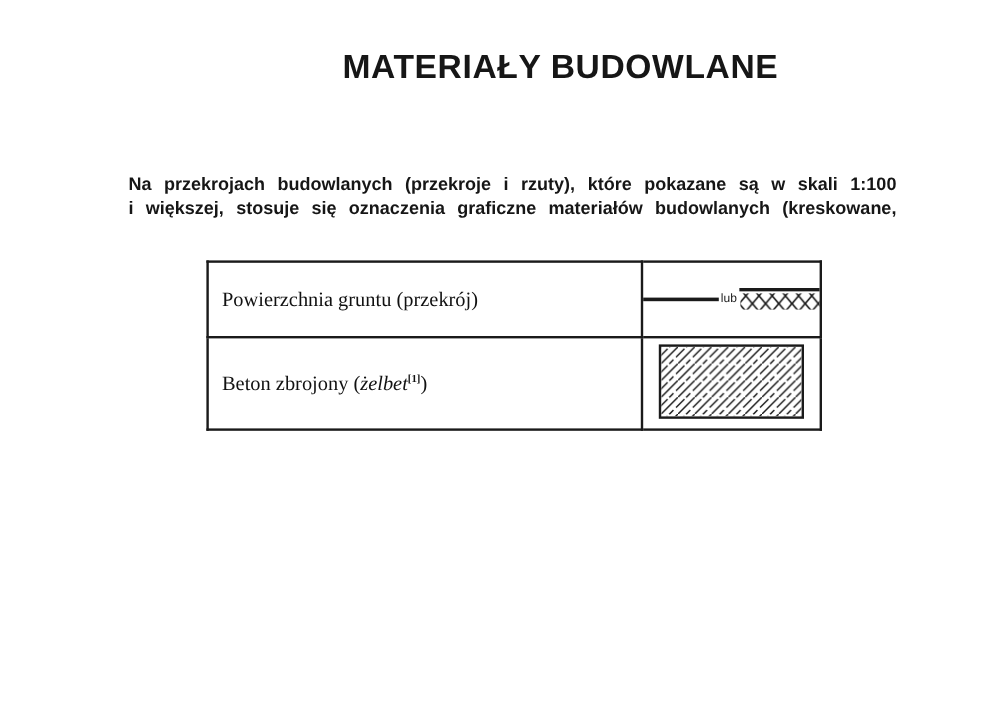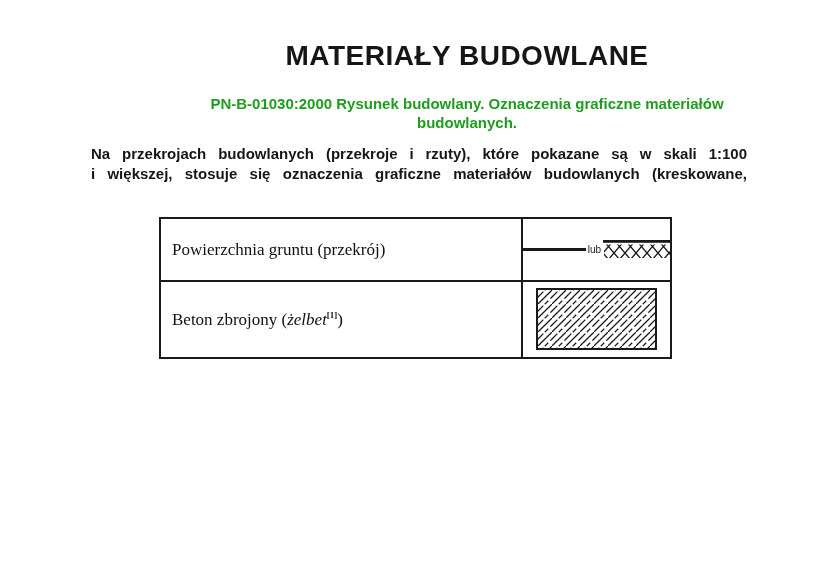--- a/index.html
+++ b/index.html
@@ -24,23 +24,23 @@
     text-align:center;
     font-size:15px;font-weight:bold;line-height:19px;
     color:#1f9d1f;
   }
   .intro{
     position:absolute;top:144px;left:91px;width:656px;
     font-size:15px;font-weight:bold;line-height:19.5px;
     color:#161616;
   }
   .intro-line{text-align:justify;}
-  .intro-line.j{text-align-last:justify;}
+  .intro-line.j{text-align-last:justify;margin-left:16px;}
   .materials-table{
-    position:absolute;top:217px;left:159px;
+    position:absolute;top:217px;left:172px;
     border-collapse:collapse;
     table-layout:fixed;width:511px;
   }
   .materials-table td{
     border:2px solid #1a1a1a;
     padding:0;
     vertical-align:middle;
   }
   .label-cell{
     font-family:"Liberation Serif",serif;
@@ -125,21 +125,20 @@
         <path d="M6,15 L15,6" stroke-dasharray="8 3" stroke-dashoffset="2"></path>
       </g>
     </pattern>
   </defs>
 </svg>
 
 <div class="page">
 
   <h1 class="title">MATERIAŁY BUDOWLANE</h1>
 
-  <div class="subtitle">PN-B-01030:2000 Rysunek budowlany. Oznaczenia graficzne materiałów budowlanych.</div>
 
   <div class="intro">
     <div class="intro-line j">Na przekrojach budowlanych (przekroje i rzuty), które pokazane są w skali 1:100</div>
     <div class="intro-line j">i większej, stosuje się oznaczenia graficzne materiałów budowlanych (kreskowane,</div>
   </div>
 
   <table class="materials-table">
     <colgroup>
         <col style="width:362px">
         <col style="width:149px">

